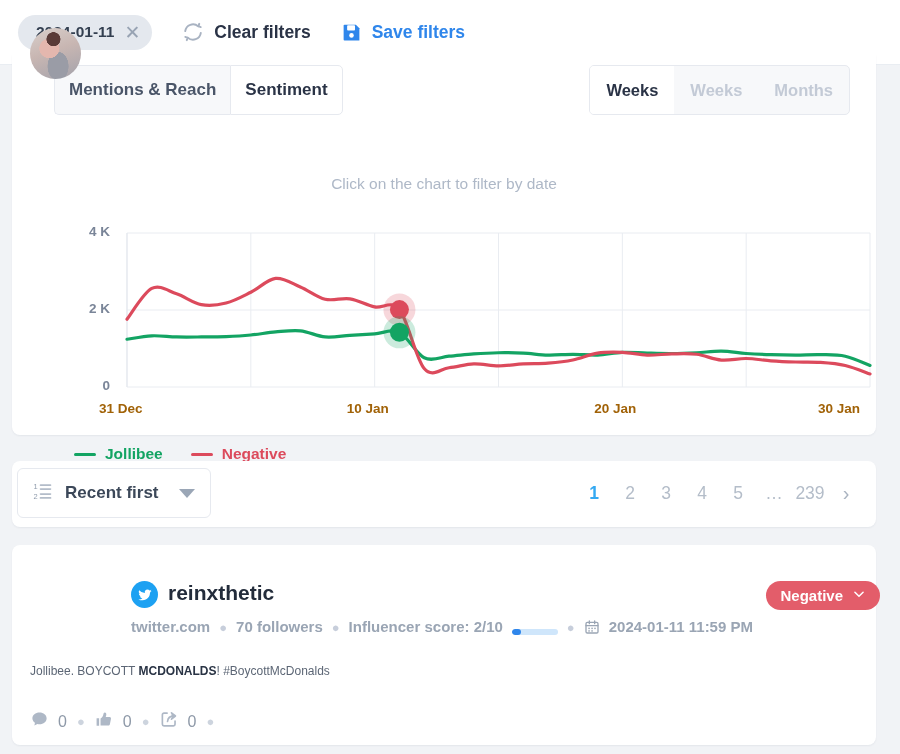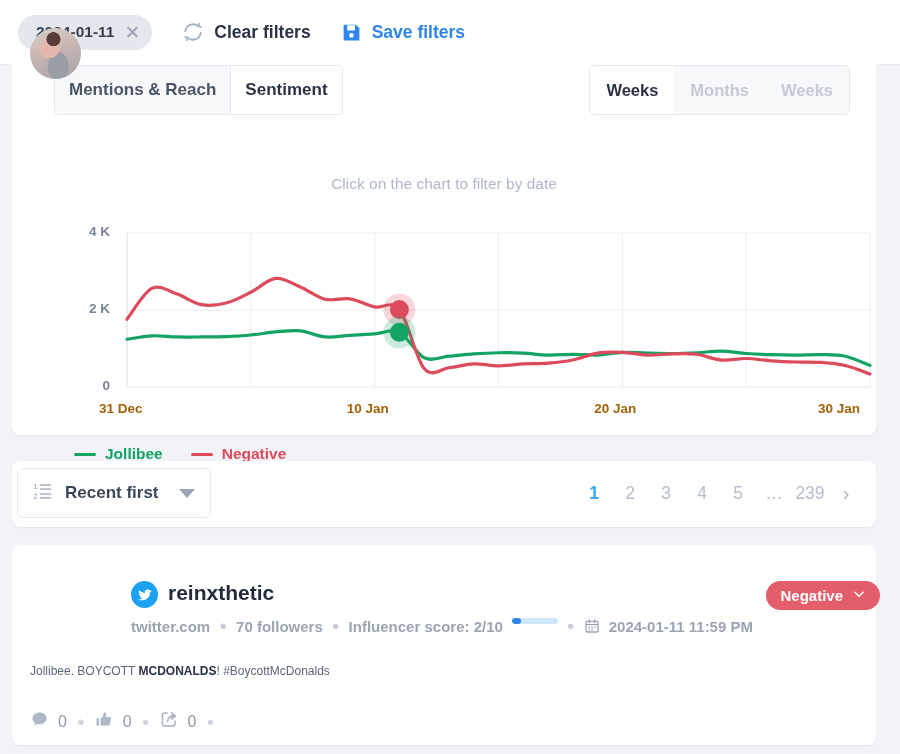--- a/index.html
+++ b/index.html
@@ -99,21 +99,21 @@
     overflow:hidden; background:
       radial-gradient(circle at 46% 22%, #5a3b38 0 14%, rgba(90,59,56,0) 15%),
       radial-gradient(ellipse at 38% 40%, #e4b7ae 0 22%, rgba(228,183,174,0) 23%),
       radial-gradient(ellipse at 55% 75%, #9a9ca6 0 26%, rgba(154,156,166,0) 27%),
       linear-gradient(160deg,#d8cfcb 0%,#c8b6b2 45%,#a3a2ab 100%);
   }
   .tw-badge { position:absolute; left:131px; top:581px; width:27px; height:27px; border-radius:50%;
               background:#1da1f2; display:flex; align-items:center; justify-content:center; }
   .username { position:absolute; left:168px; top:581px; font-size:21px; font-weight:700; color:#232c3b; cursor:pointer; }
 
-  .meta { position:absolute; left:131px; top:618px; display:flex; align-items:flex-start;
+  .meta { position:absolute; left:131px; top:618px; display:flex; align-items:flex-end;
           font-size:15px; color:#9aa5b4; font-weight:700; gap:0; }
   .meta .src { color:#9aa5b4; cursor:pointer; }
   .sep { margin:0 9px; color:#c7cedb; font-size:13px; }
   .score-bar { width:46px; height:6px; border-radius:3px; background:#cfe6fb; margin-left:9px; position:relative; overflow:hidden; }
   .score-fill { position:absolute; left:0; top:0; height:100%; background:#2f86eb; border-radius:3px; }
   .meta .date { color:#9aa5b4; font-weight:700; }
 
   .badge {
     position:absolute; right:20px; top:581px; height:29px;
     background:#e35d6a; color:#fff; border-radius:15px;
@@ -172,24 +172,24 @@
       <div class="tab active">
         <span>Sentiment</span>
       </div>
     </div>
 
     <div class="seg">
       <div class="seg-btn active">
         <span>Weeks</span>
       </div>
       <div class="seg-btn">
+        <span>Weeks</span>
+      </div>
+      <div class="seg-btn">
         <span>Months</span>
-      </div>
-      <div class="seg-btn">
-        <span>Weeks</span>
       </div>
     </div>
 
     <div class="hint">Click on the chart to filter by date</div>
 
     <div class="plot" id="plot">
       <svg id="chart-svg" width="864" height="230">
           <line x1="115" x2="858" y1="28" y2="28" stroke="#e9ecf1" stroke-width="1"></line>
           <line x1="115" x2="858" y1="105" y2="105" stroke="#e9ecf1" stroke-width="1"></line>
           <line x1="115" x2="858" y1="182" y2="182" stroke="#e9ecf1" stroke-width="1"></line>

